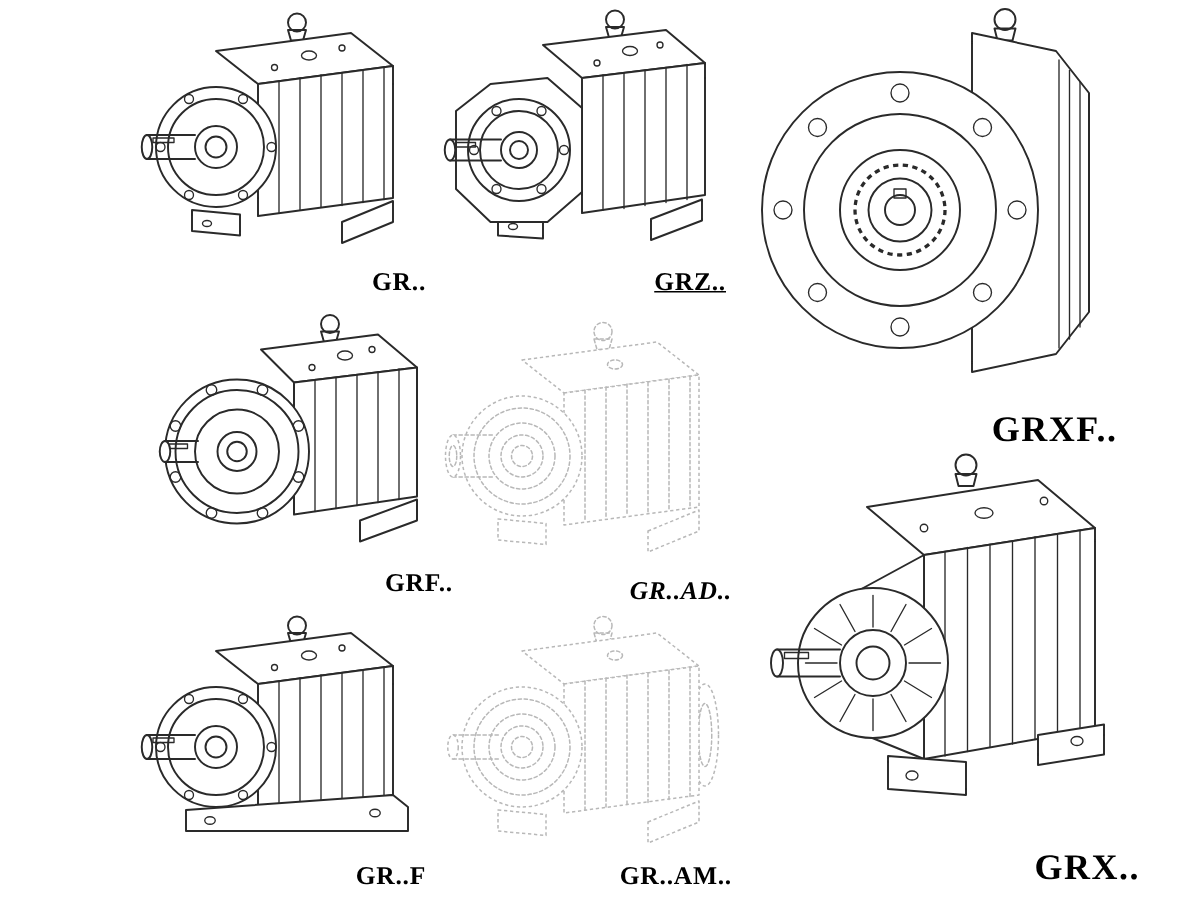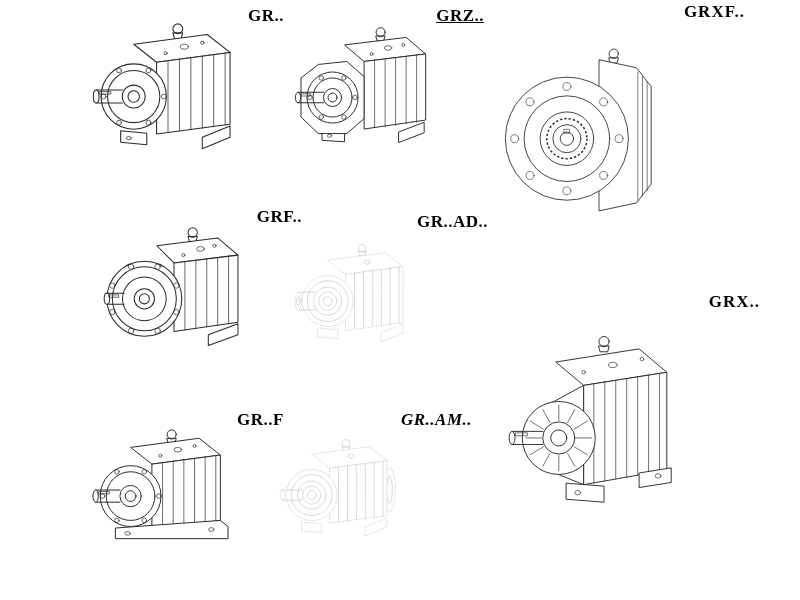--- a/index.html
+++ b/index.html
@@ -5,27 +5,27 @@
   :root{
     --line:#2a2a2a;
     --faded:#b8b8b8;
     --bg:#ffffff;
   }
   html,body{margin:0;padding:0;background:var(--bg);}
   #canvas{
     position:relative;width:800px;height:600px;background:var(--bg);
     overflow:hidden;font-family:"Liberation Serif", serif;
   }
-  .figure{position:absolute;display:flex;flex-direction:row;align-items:flex-start;}
+  .figure{position:absolute;display:flex;flex-direction:column;align-items:flex-end;}
   .figure svg{display:block;}
   .cap{
     font-weight:bold;font-size:17px;letter-spacing:.5px;color:#000;
     text-align:center;margin-top:2px;white-space:nowrap;
   }
-  .cap.big{font-size:17px;letter-spacing:1px;margin-left:20px;}
+  .cap.big{font-size:24px;letter-spacing:1px;margin-left:20px;}
   
   .ln{fill:none;stroke:var(--line);stroke-width:1.3;stroke-linejoin:round;stroke-linecap:round;}
   .fw{fill:#ffffff;stroke:var(--line);stroke-width:1.3;stroke-linejoin:round;}
   .thin{stroke-width:.9;}
   .teeth{fill:none;stroke:var(--line);stroke-width:2.2;stroke-dasharray:3.5 3;}
   
   .ghost .ln,.ghost .fw,.ghost .teeth{stroke:var(--faded);stroke-width:1;stroke-dasharray:2.2 1.8;}
 </style>
 </head>
 <body>
@@ -198,21 +198,21 @@
       <g>
         <line class="ln" x1="14" y1="89" x2="36" y2="89"></line>
         <line class="ln" x1="14" y1="103" x2="36" y2="103"></line>
         <ellipse class="fw" cx="14" cy="96" rx="3.5" ry="7"></ellipse>
         <rect class="ln thin" x="17" y="91" width="12" height="3"></rect>
       </g>
     </svg>
     <div class="cap">GRF..</div>
   </div>
 
-  <div class="figure ghost" style="left:292px;top:210px;width:196px;">
+  <div class="figure ghost" style="left:292px;top:210px;width:196px;font-style:italic;">
     <svg width="196" height="172" viewBox="0 0 196 172">
       <g>
         <circle class="ln" cx="110" cy="11" r="6"></circle>
         <polygon class="ln" points="104,16 116,16 114,23 106,23"></polygon>
       </g>
       <g>
         <polygon class="fw" points="56,30 146,18 174,40 84,52"></polygon>
         <ellipse class="ln thin" cx="118" cy="33" rx="5" ry="3"></ellipse>
         <polygon class="fw" points="84,52 174,40 174,128 84,140"></polygon>
         <line class="ln thin" x1="98" y1="50" x2="98" y2="138"></line>
@@ -282,21 +282,21 @@
       <g>
         <line class="ln" x1="10" y1="82" x2="42" y2="82"></line>
         <line class="ln" x1="10" y1="98" x2="42" y2="98"></line>
         <ellipse class="fw" cx="10" cy="90" rx="3.5" ry="8"></ellipse>
         <rect class="ln thin" x="14" y="84" width="14" height="3"></rect>
       </g>
     </svg>
     <div class="cap">GR..F</div>
   </div>
 
-  <div class="figure ghost" style="left:276px;top:408px;width:196px;font-style:italic;">
+  <div class="figure ghost" style="left:292px;top:408px;width:196px;">
     <svg width="196" height="164" viewBox="0 0 196 164">
       <g>
         <circle class="ln" cx="110" cy="9" r="6"></circle>
         <polygon class="ln" points="104,14 116,14 114,21 106,21"></polygon>
       </g>
       <g>
         <ellipse class="fw" cx="178" cy="82" rx="9" ry="34"></ellipse>
         <ellipse class="ln thin" cx="178" cy="82" rx="4.5" ry="21"></ellipse>
       </g>
       <g>

